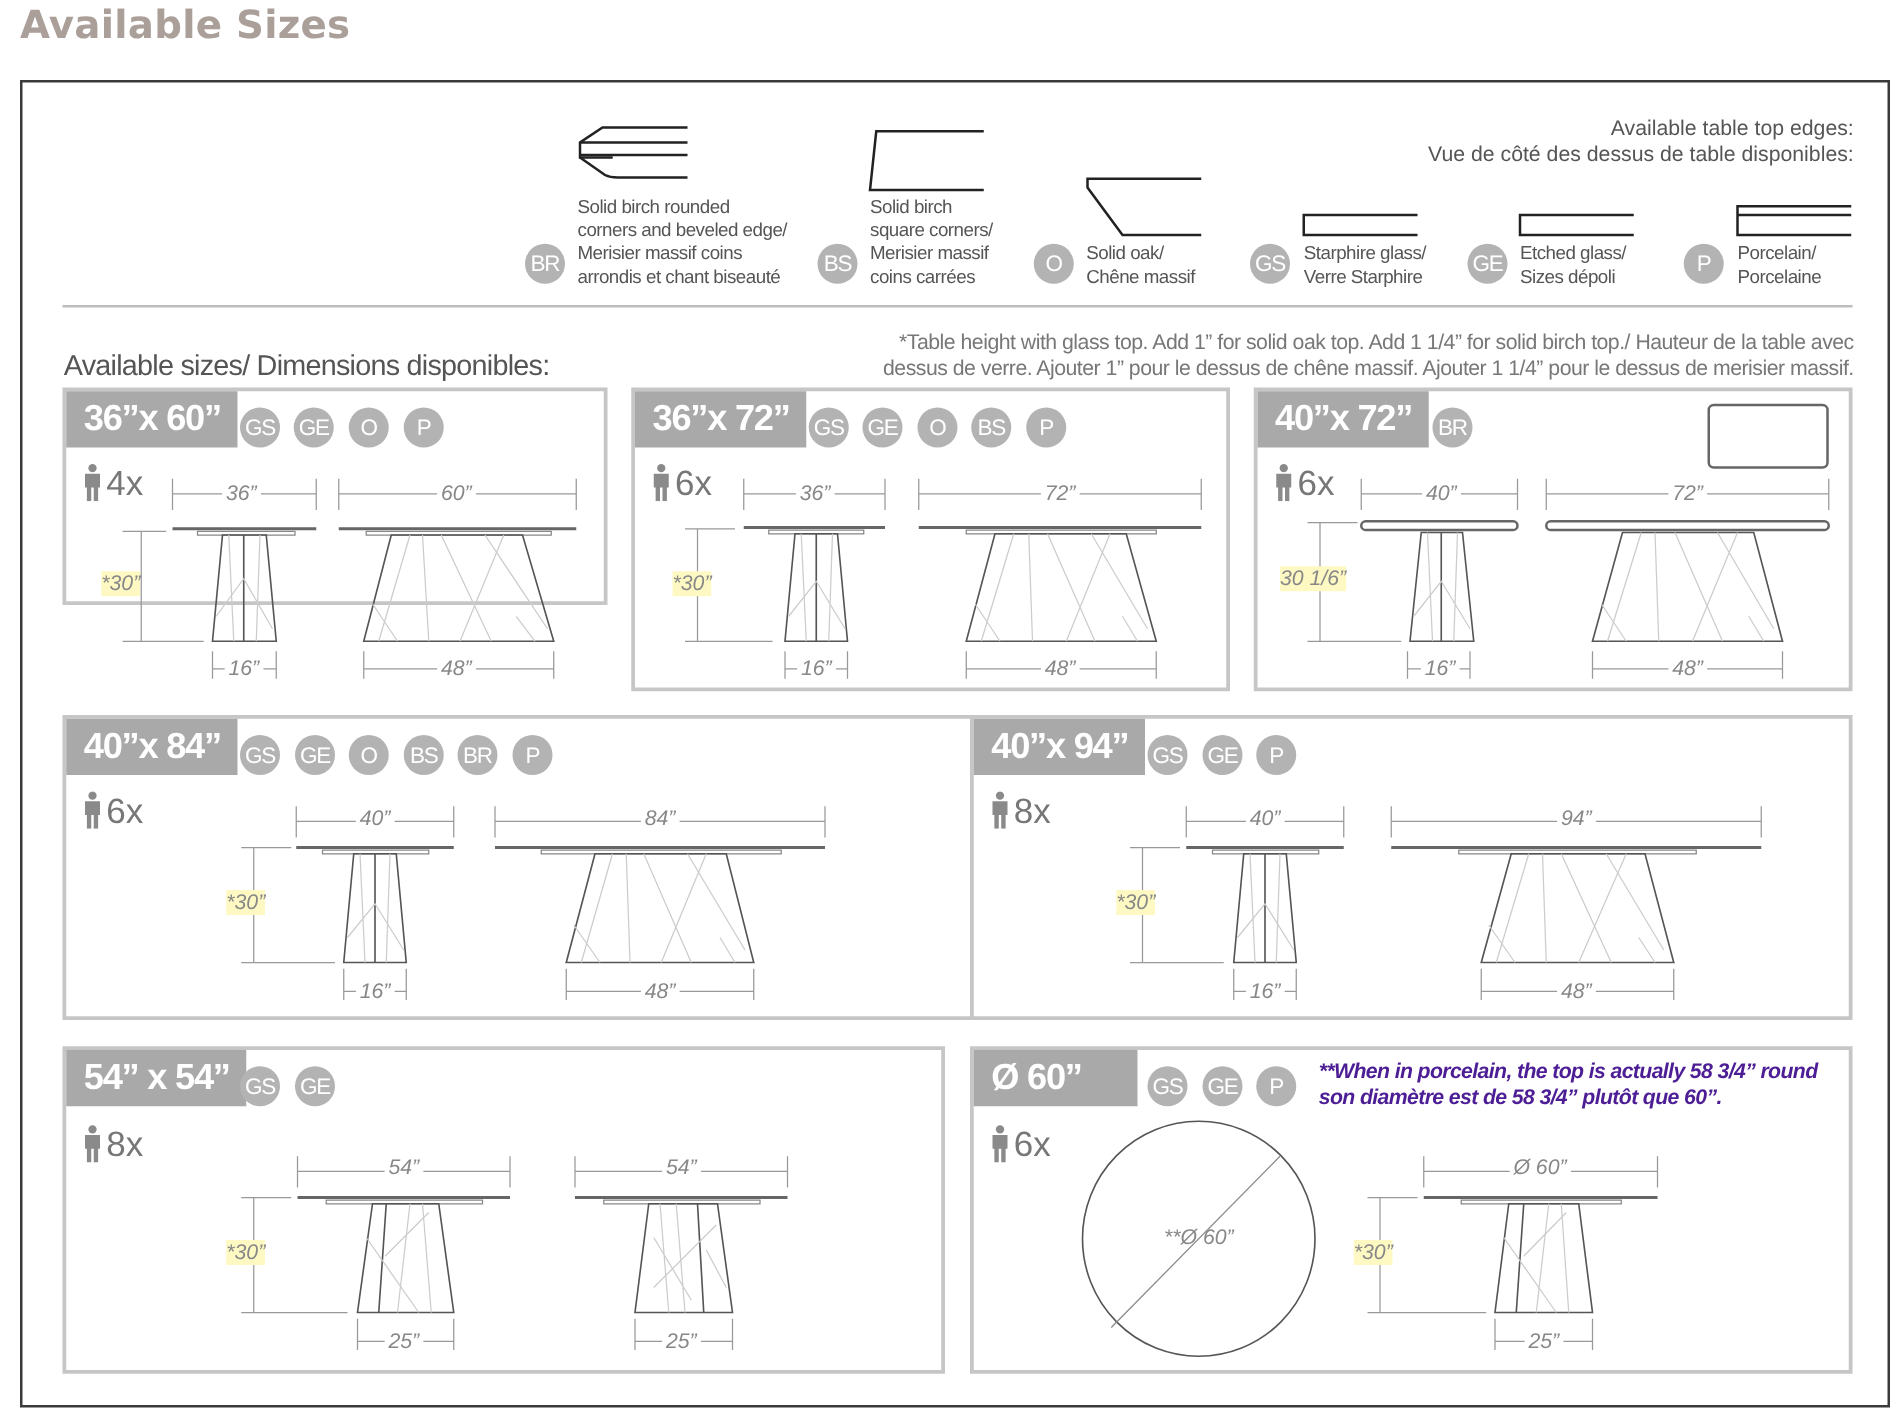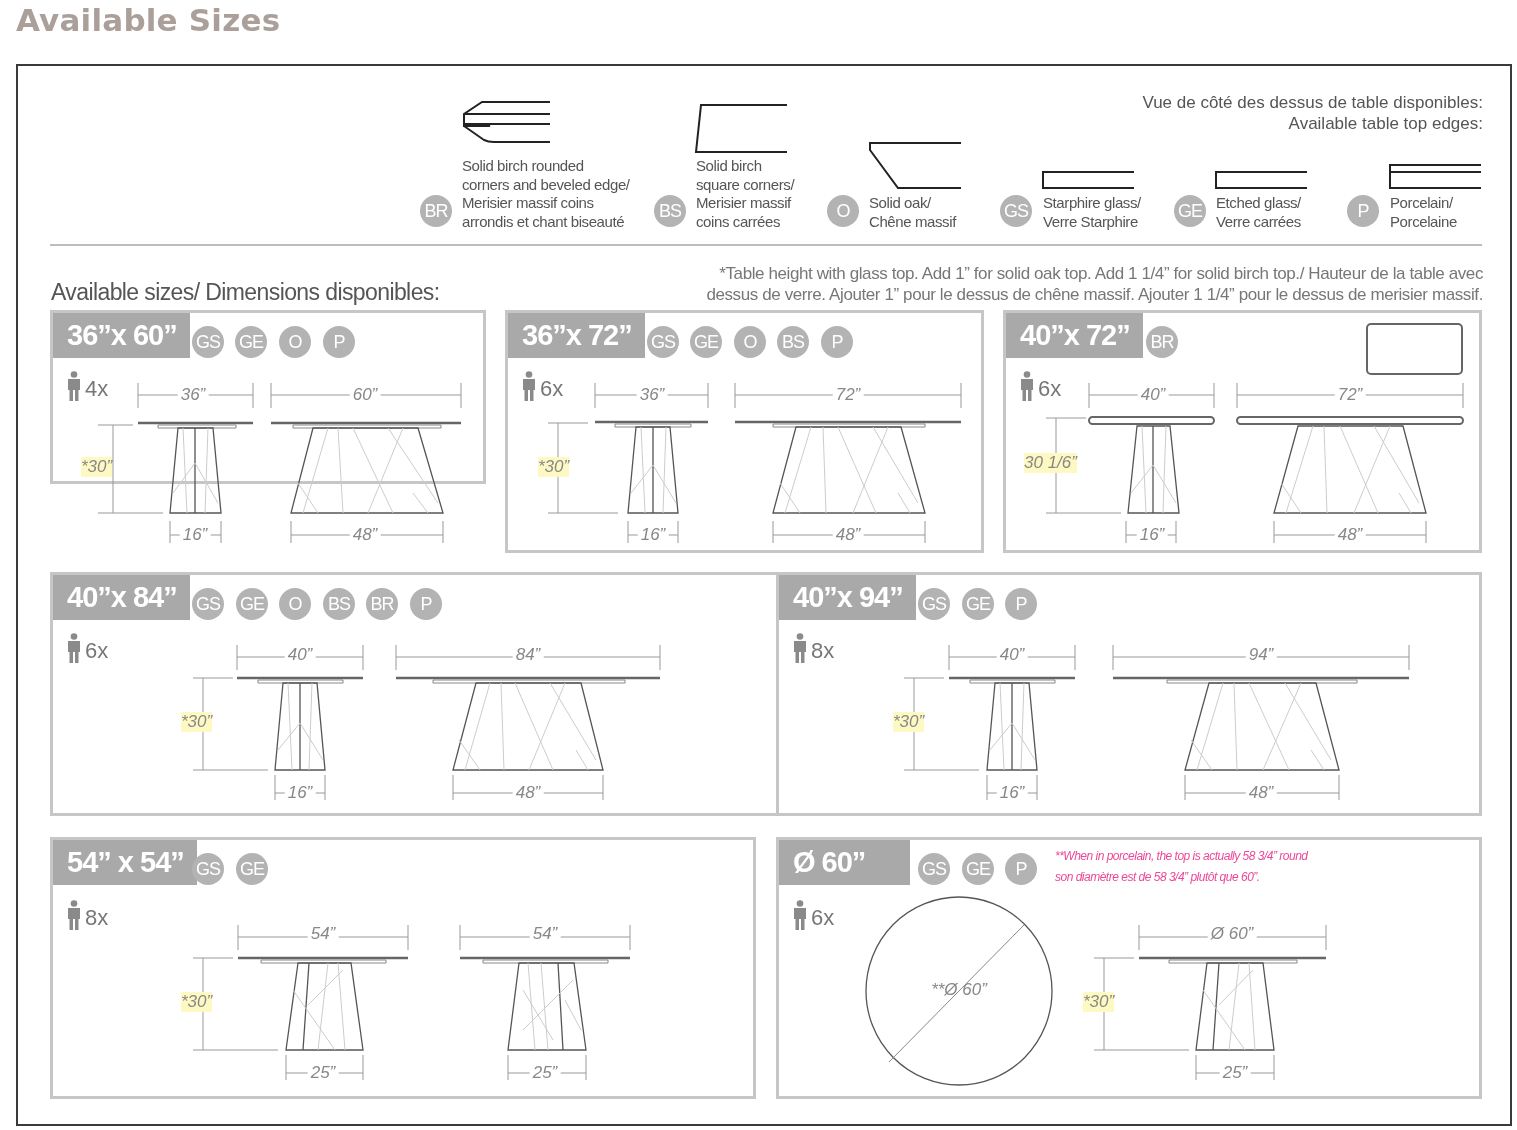--- a/index.html
+++ b/index.html
@@ -7,37 +7,37 @@
   .page-title{position:absolute;left:16px;top:2px;font-family:"DejaVu Sans",sans-serif;font-weight:bold;font-size:31px;color:#ab9f99;letter-spacing:0.2px;}
   .frame{position:absolute;left:16px;top:64px;width:1496px;height:1062px;border:2px solid #3a3a3a;box-sizing:border-box;}
   .edges-title{position:absolute;right:34px;top:92px;text-align:right;font-size:17px;line-height:21px;color:#555;}
   .edge-label{position:absolute;font-size:15px;line-height:18.5px;color:#555;font-family:"Liberation Sans Narrow","Liberation Sans",sans-serif;letter-spacing:-0.4px;}
   .badge{position:absolute;width:32px;height:32px;border-radius:50%;background:#b3b3b3;color:#fff;font-size:18px;line-height:32px;text-align:center;font-family:"Liberation Sans",sans-serif;letter-spacing:-1px;}
   .divider{position:absolute;left:50px;top:244px;width:1432px;height:2px;background:#bdbdbd;}
   .sizes-title{position:absolute;left:51px;top:279px;font-size:23px;color:#555;letter-spacing:-0.6px;}
   .note{position:absolute;right:34px;top:263px;text-align:right;font-size:17px;line-height:21px;color:#777;letter-spacing:-0.4px;}
   .panel{position:absolute;border:3px solid #c6c6c6;box-sizing:border-box;background:#fff;}
   .panel-tag{position:absolute;left:0;top:0;height:45px;background:#a9a9a9;color:#fff;font-weight:bold;font-size:29px;line-height:45px;padding:0 13px 0 14px;letter-spacing:-1px;}
-  .seats{position:absolute;font-size:22px;color:#777;}
+  .seats{position:absolute;font-size:28px;color:#777;}
   .person{display:inline-block;vertical-align:-5px;margin-right:4px;}
   .dim{position:absolute;font-size:17px;font-style:italic;color:#888;background:#fff;padding:0 3px;transform:translateX(-50%);white-space:nowrap;}
   .dimv{position:absolute;font-size:17px;font-style:italic;color:#888;background:#fef9c3;white-space:nowrap;}
-  .pnote{position:absolute;font-size:12px;font-style:italic;line-height:21px;color:#ec4899;letter-spacing:-0.5px;}
+  .pnote{position:absolute;font-size:17px;font-style:italic;line-height:21px;color:#4c1d95;letter-spacing:-0.5px;font-weight:bold;}
   svg{position:absolute;overflow:visible;}
 </style>
 </head>
 <body>
 
 <div class="page-title">Available Sizes</div>
 
 <div class="frame"></div>
 
 <div class="edges-title">
+  <div>Available table top edges:</div>
   <div>Vue de côté des dessus de table disponibles:</div>
-  <div>Available table top edges:</div>
 </div>
 
 <svg style="left:460px;top:100px" width="95" height="60">
   <path d="M90 2 H22 L4 14 V26 L22 26 Q35 26 25 26" fill="none" stroke="#222" stroke-width="2"></path>
   <path d="M4 14 H90 M4 24 H90" fill="none" stroke="#222" stroke-width="2"></path>
   <path d="M4 26 L24 40 Q28 42 34 42 H90" fill="none" stroke="#222" stroke-width="2"></path>
 </svg>
 <div class="badge" style="left:420px;top:195px">BR</div>
 <div class="edge-label" style="left:462px;top:157px">
   <div>Solid birch rounded</div>
@@ -74,21 +74,21 @@
   <div>Starphire glass/</div>
     <div>Verre Starphire</div>
 </div>
 
 <svg style="left:1215px;top:171px" width="95" height="20">
   <path d="M92 1 H1 V17 H92" fill="none" stroke="#222" stroke-width="2"></path>
 </svg>
 <div class="badge" style="left:1174px;top:195px">GE</div>
 <div class="edge-label" style="left:1216px;top:194px">
   <div>Etched glass/</div>
-    <div>Verre carrées</div>
+    <div>Sizes dépoli</div>
 </div>
 
 <svg style="left:1389px;top:164px" width="95" height="26">
   <path d="M92 1 H1 V24 H92 M1 8 H92" fill="none" stroke="#222" stroke-width="2"></path>
 </svg>
 <div class="badge" style="left:1347px;top:195px">P</div>
 <div class="edge-label" style="left:1390px;top:194px">
   <div>Porcelain/</div>
     <div>Porcelaine</div>
 </div>

